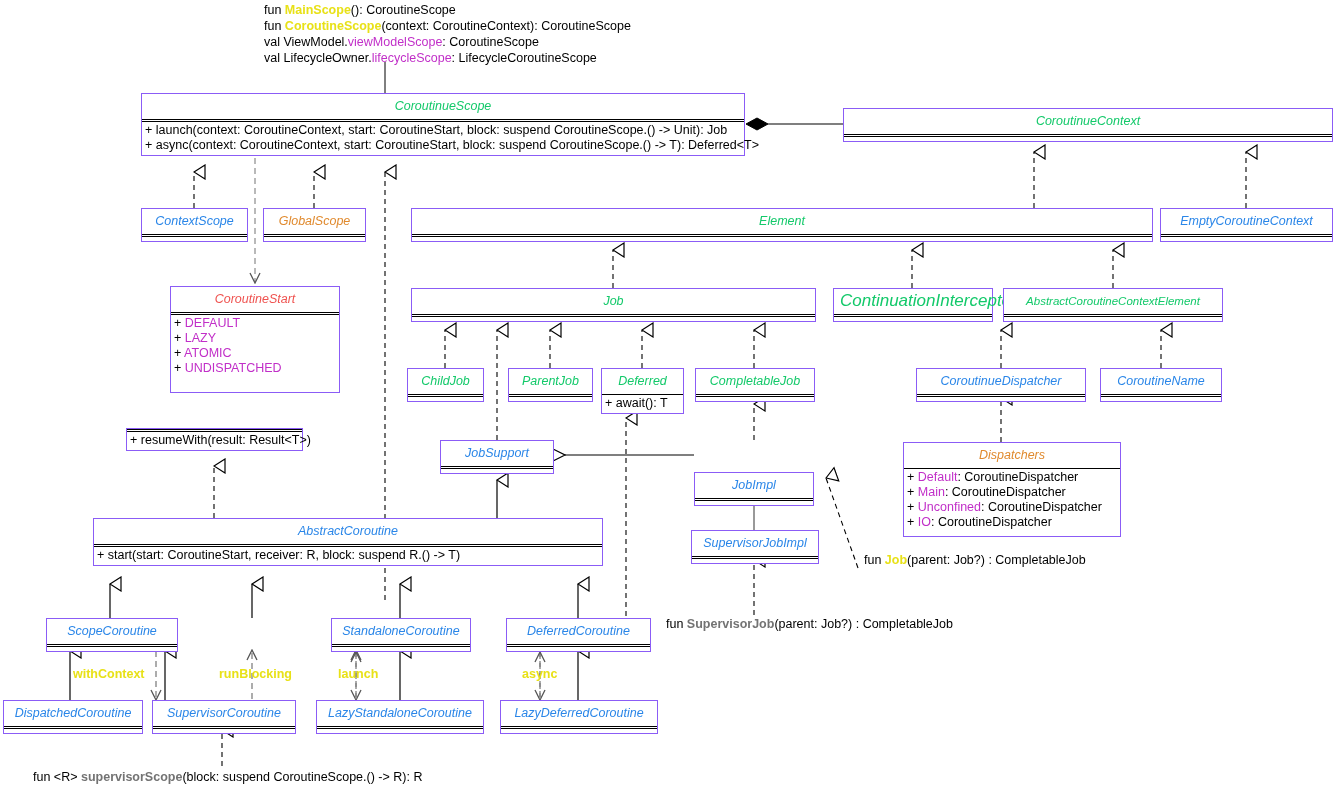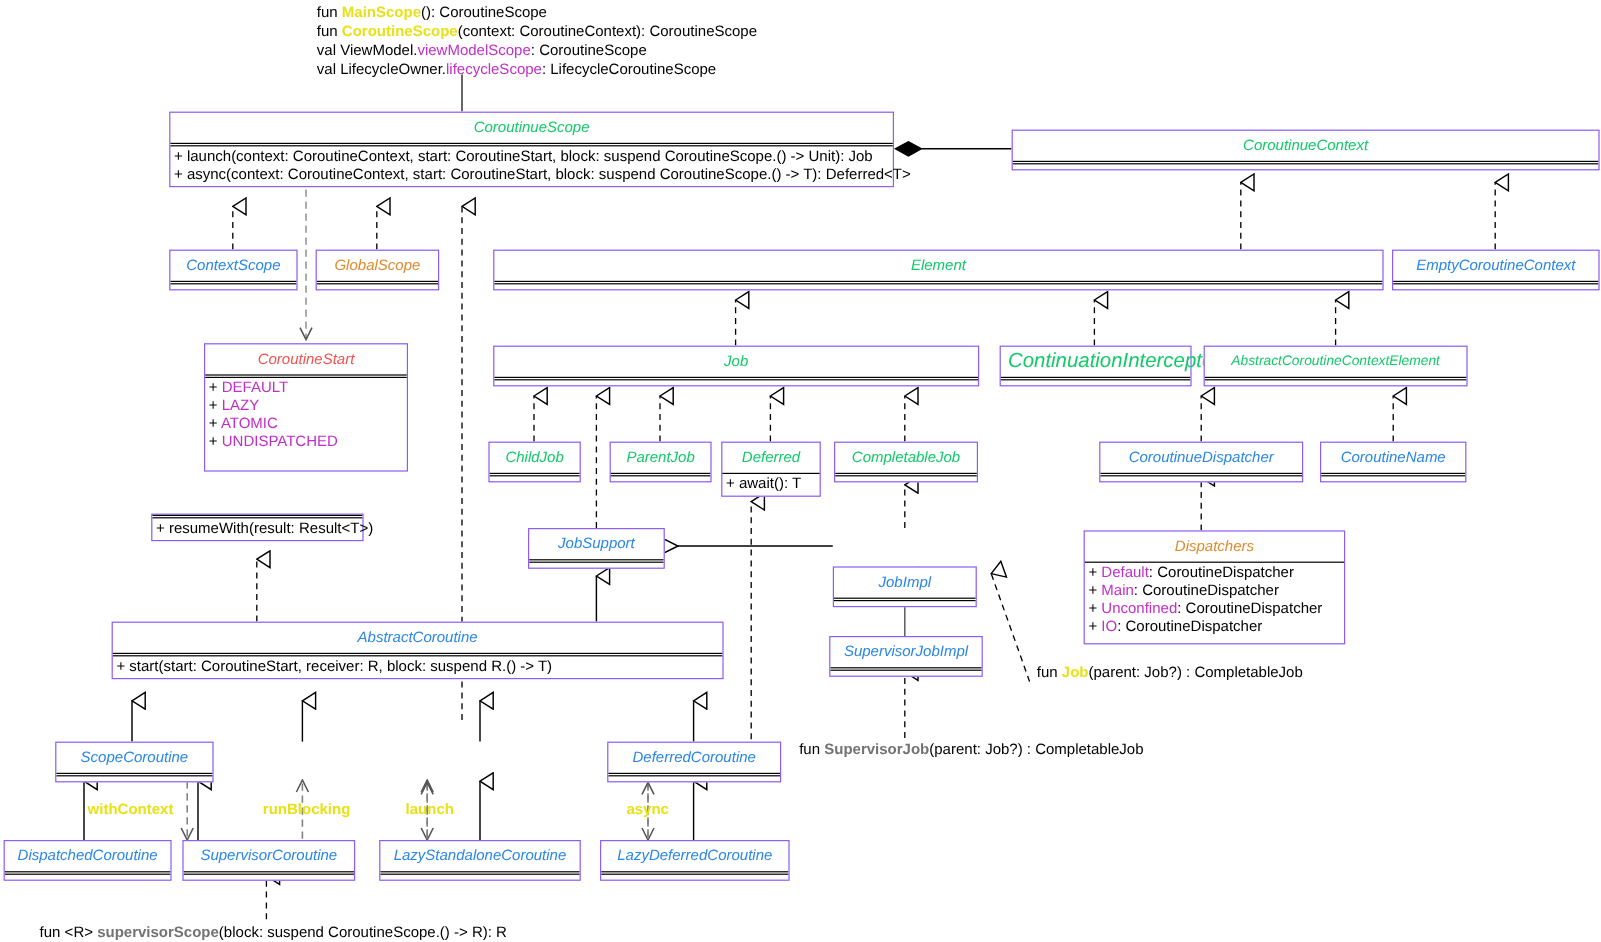--- a/index.html
+++ b/index.html
@@ -348,20 +348,25 @@
     <div class="members empty"></div>
   </div>
 
   <div class="cls" style="left:46px; top:618px; width:132px;">
     <div class="title c-blue">ScopeCoroutine</div>
     <div class="sep2"></div>
     <div class="members empty"></div>
   </div>
 
 
+  <div class="cls" style="left:331px; top:618px; width:140px;">
+    <div class="title c-blue">StandaloneCoroutine</div>
+    <div class="sep2"></div>
+    <div class="members empty"></div>
+  </div>
 
   <div class="cls" style="left:506px; top:618px; width:145px;">
     <div class="title c-blue">DeferredCoroutine</div>
     <div class="sep2"></div>
     <div class="members empty"></div>
   </div>
 
   <div class="cls" style="left:3px; top:700px; width:140px;">
     <div class="title c-blue">DispatchedCoroutine</div>
     <div class="sep2"></div>

